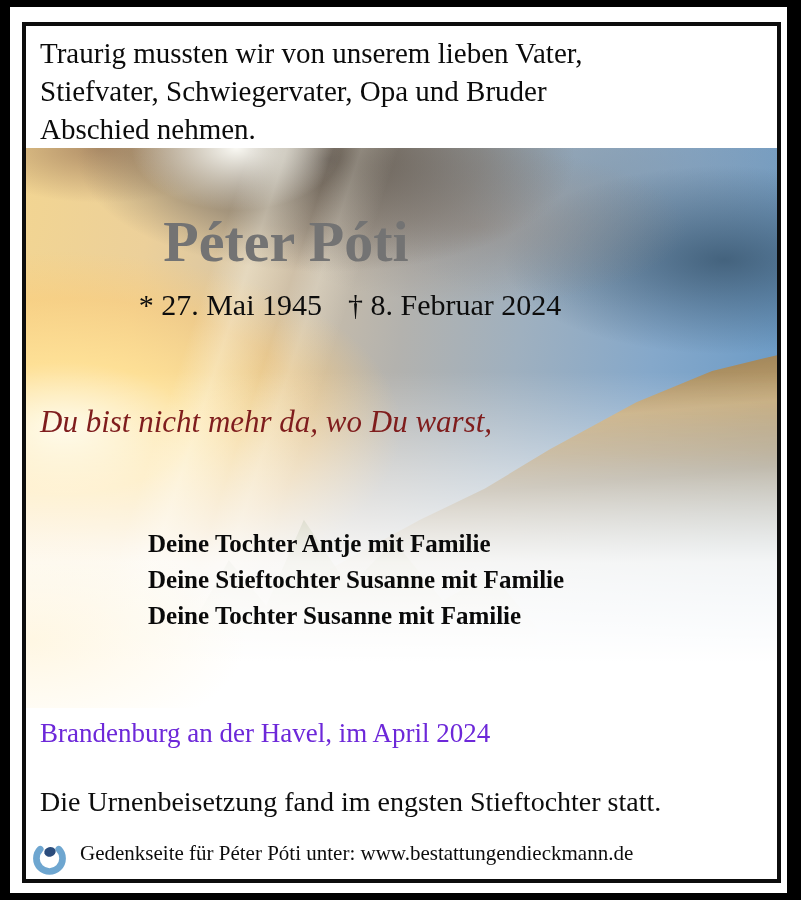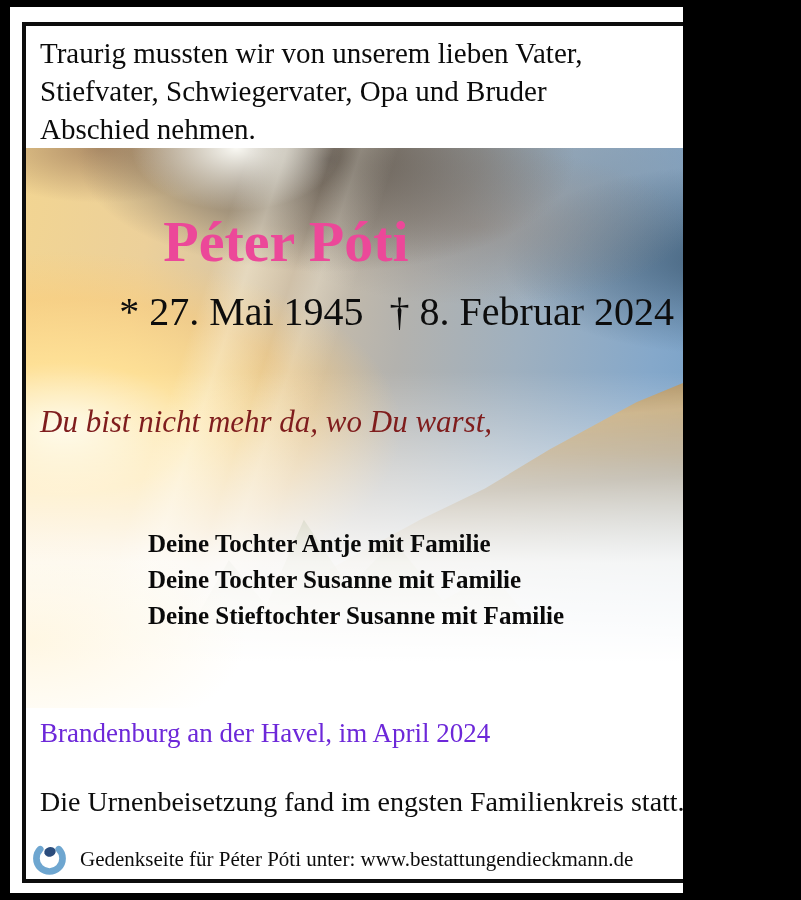--- a/index.html
+++ b/index.html
@@ -1,17 +1,17 @@
 <!DOCTYPE html>
 <html><head>
 <meta charset="utf-8">
 <style>
   html,body { margin:0; padding:0; background:#000; }
   #app {
-    position:relative; width:683px; height:900px; overflow:hidden;
+    position:relative; width:801px; height:900px; overflow:hidden;
     background:#000; font-family:"Liberation Serif", serif; color:#111;
   }
   .sheet {
     position:absolute; left:10px; top:7px; width:777px; height:886px;
     background:#fff;
   }
   .frame {
     position:absolute; left:12px; top:15px; width:759px; height:861px;
     border:4px solid #0d0d0d; box-sizing:border-box;
   }
@@ -51,44 +51,44 @@
   }
   .photo-fade {
     position:absolute; inset:0; z-index:3;
     background:
       radial-gradient(ellipse 45% 30% at 0% 88%, rgba(255,246,224,0.9), rgba(255,246,224,0) 65%),
       linear-gradient(to bottom, rgba(255,255,255,0) 40%, rgba(255,255,255,0.5) 58%, rgba(255,255,255,0.9) 74%, #fff 92%);
   }
   
   .name {
     position:absolute; left:0; top:182px; width:520px; z-index:4;
-    text-align:center; font-size:58px; font-weight:bold; color:#ec4899;
+    text-align:center; font-size:58px; font-weight:bold; color:#737373;
   }
   .dates {
     position:absolute; left:0; top:262px; width:648px; z-index:4;
-    text-align:right; font-size:40px; color:#0d0d0d;
+    text-align:center; font-size:30px; color:#0d0d0d;
   }
   .dates .sep { display:inline-block; width:26px; }
   .quote {
     position:absolute; left:14px; top:376px; z-index:4;
     font-style:italic; font-size:31px; line-height:40px; color:#7f1d1d;
   }
   .mourners {
     position:absolute; left:122px; top:500px; z-index:4;
     font-weight:bold; font-size:25px; line-height:36px; color:#0a0a0a;
   }
   .place-date {
     position:absolute; left:14px; top:692px; font-size:27px; color:#6d28d9;
   }
   .burial {
     position:absolute; left:14px; top:760px; font-size:28px; color:#0d0d0d;
   }
   
   .footer {
-    position:absolute; left:7px; top:815px; display:flex; align-items:center; gap:13px;
+    position:absolute; left:7px; top:815px; display:flex; gap:13px;
   }
   .footer-text { font-size:21px; color:#0d0d0d; white-space:nowrap; }
 </style>
 </head>
 <body>
 
 <div id="app">
   <div class="sheet">
     <div class="frame">
 
@@ -109,27 +109,27 @@
       <div class="dates">
         <span>* 27. Mai 1945</span><span class="sep"></span><span>† 8. Februar 2024</span>
       </div>
 
       <div class="quote">
         <div>Du bist nicht mehr da, wo Du warst,</div>
       </div>
 
       <div class="mourners">
         <div>Deine Tochter Antje mit Familie</div>
+        <div>Deine Stieftochter Susanne mit Familie</div>
         <div>Deine Tochter Susanne mit Familie</div>
-        <div>Deine Stieftochter Susanne mit Familie</div>
       </div>
 
       <div class="place-date">Brandenburg an der Havel, im April 2024</div>
 
-      <div class="burial">Die Urnenbeisetzung fand im engsten Familienkreis statt.</div>
+      <div class="burial">Die Urnenbeisetzung fand im engsten Stieftochter statt.</div>
 
       <div class="footer">
         <svg width="34" height="36" viewBox="0 0 33 35" aria-hidden="true">
           <path d="M 7 8 A 12.7 12.7 0 1 0 25 8" fill="none" stroke-width="6.5" stroke-linecap="round" stroke="#6ea6d0"></path>
           <ellipse cx="16.5" cy="10.5" rx="5.6" ry="4.7" transform="rotate(-15 16.5 10.5)" fill="#2b4c7c"></ellipse>
         </svg>
         <div class="footer-text">Gedenkseite für Péter Póti unter: www.bestattungendieckmann.de</div>
       </div>
 
     </div>

